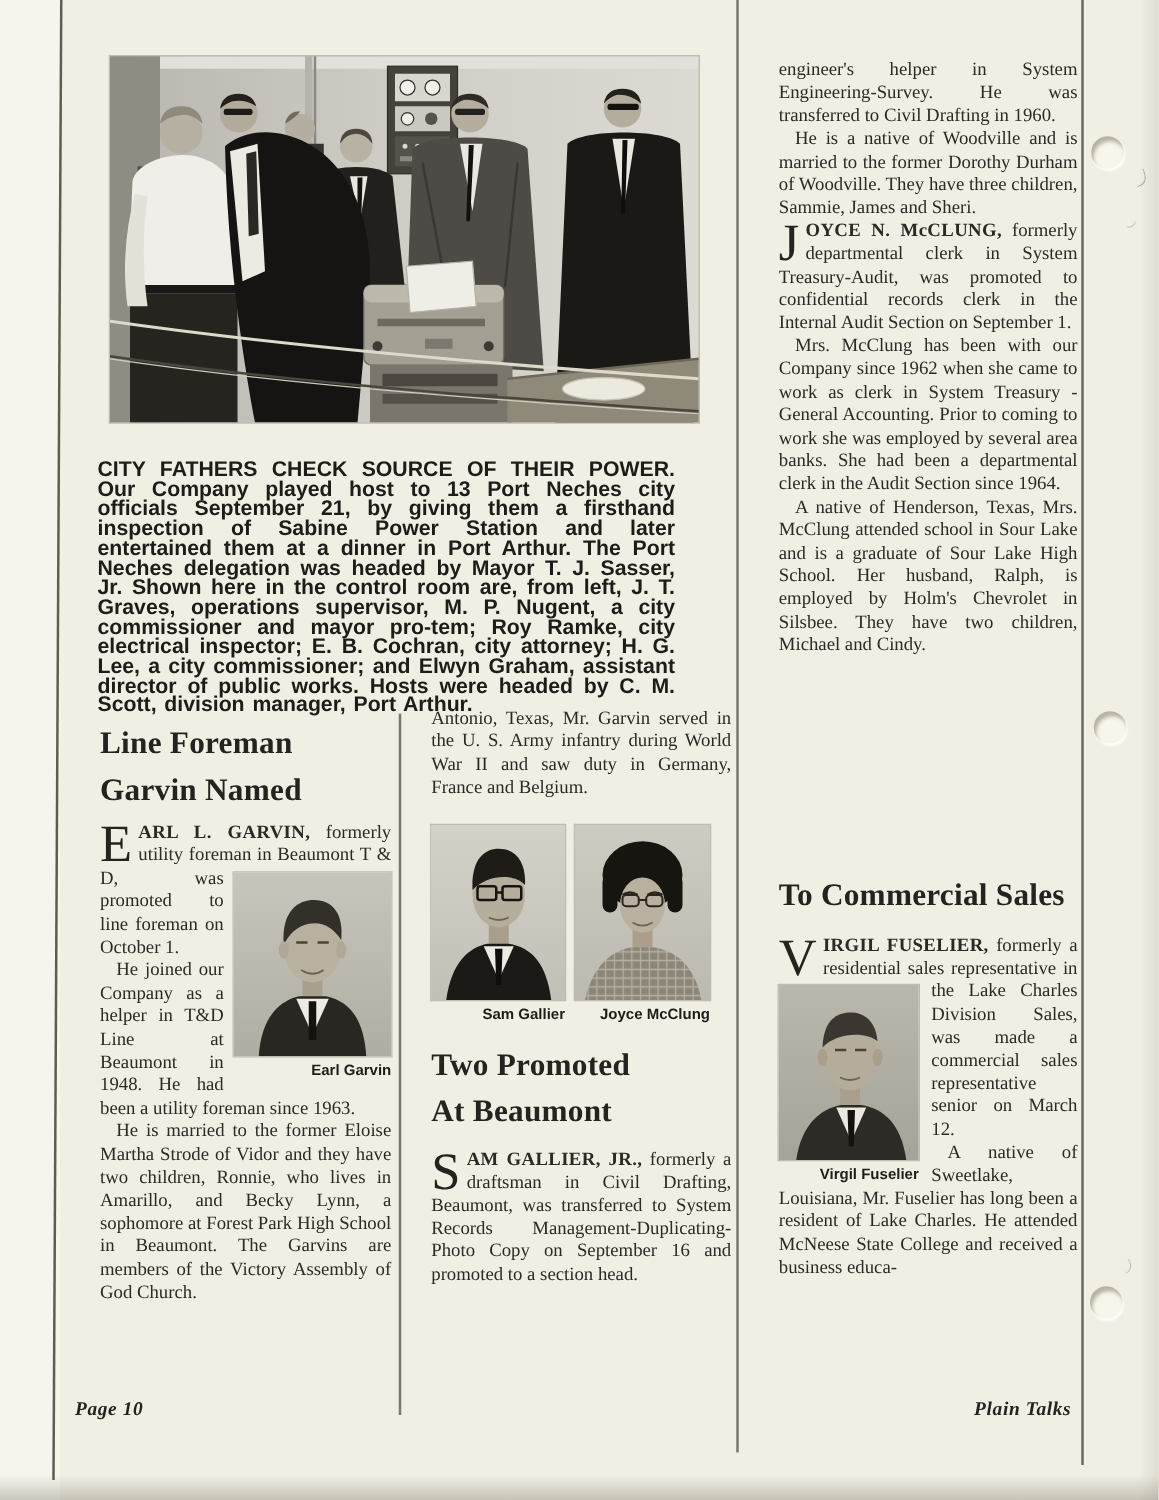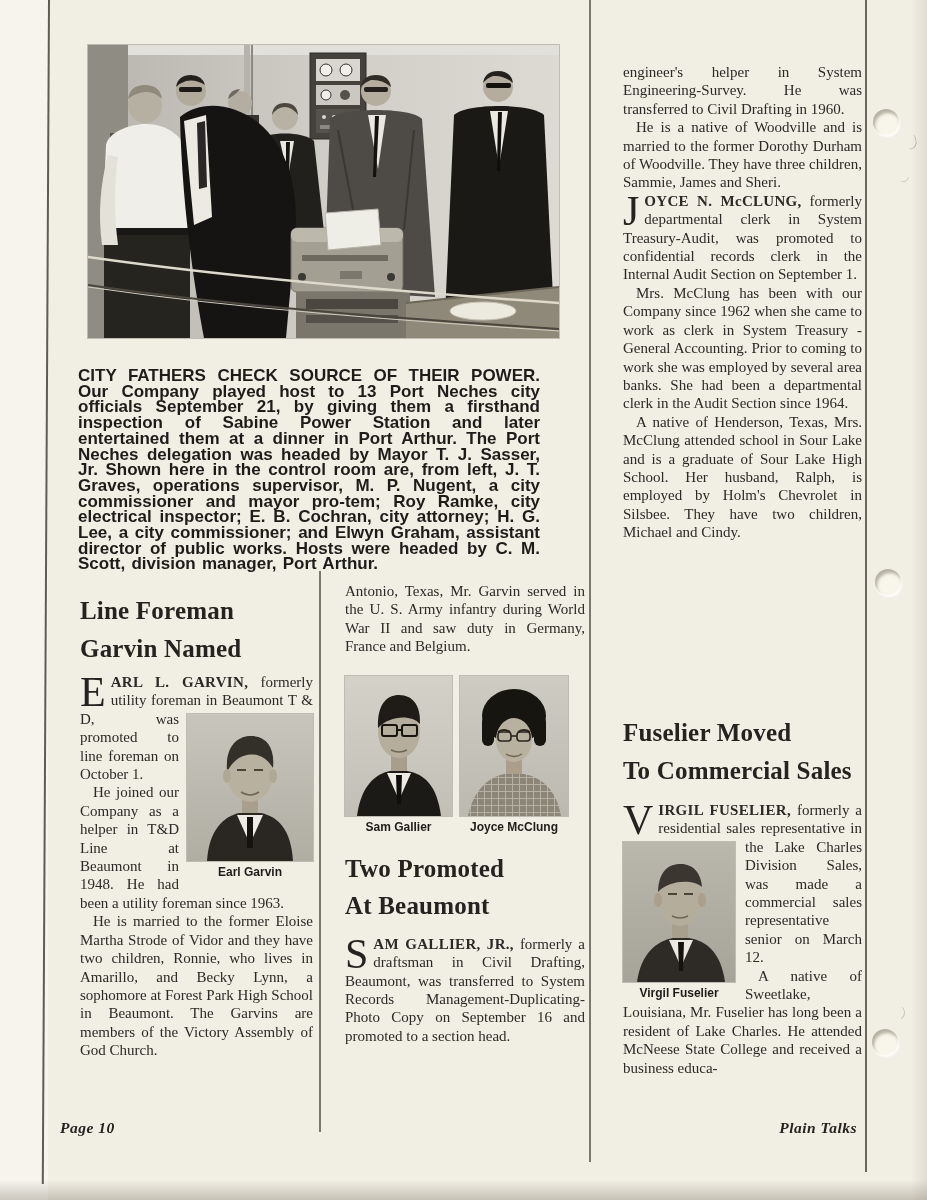--- a/index.html
+++ b/index.html
@@ -32,21 +32,21 @@
 
   .main-photo{position:absolute;left:88px;top:45px;width:471px;height:293px;
     outline:1px solid rgba(40,38,32,.25); background:#cfcdc6;}
   .main-photo svg{display:block;}
 
   .main-caption{position:absolute;left:78px;top:351px;width:462px;
     font-family:"Liberation Sans", sans-serif;font-weight:bold;
     font-size:17px;line-height:15.7px;text-align:justify;color:#1d1c19;
     word-spacing:1.5px;}
 
-  .article{position:absolute;margin-top:16px;}
+  .article{position:absolute;}
   .article h2{margin:0;font-size:25px;font-weight:bold;line-height:1.5;
     font-family:"Liberation Serif", serif;color:#24231f;letter-spacing:.2px;}
   .article h2 span{display:block;}
   .article p{margin:0;font-size:15px;line-height:18.4px;text-align:justify;color:#2b2a26;}
   .article p.indent{text-indent:13px;}
   .lead-name{font-weight:bold;letter-spacing:.3px;}
   .dropcap{float:left;font-size:42px;line-height:34px;padding:2px 5px 0 0;
     font-family:"Liberation Serif", serif;color:#24231f;}
   .a-garvin{left:80px;top:576px;width:233px;}
   .a-garvin h2{margin-bottom:2px;}
@@ -54,21 +54,21 @@
   .a-middle{left:345px;top:566px;width:240px;}
   .a-right-top{left:623px;top:47px;width:239px;}
   .a-fuselier{left:623px;top:698px;width:239px;}
   .a-fuselier h2{margin-bottom:12px;}
   .a-middle h2{margin-top:16px;margin-bottom:10px;}
 
   .photo-float{display:block;}
   .float-right{float:right;margin:4px 0 4px 8px;}
   .float-left{float:left;margin:4px 10px 2px 0;}
   .ph-frame{display:block;outline:1px solid rgba(40,38,32,.25);line-height:0;}
-  .ph-cap{display:block;text-align:center;font-family:"Liberation Sans", sans-serif;
+  .ph-cap{display:block;text-align:right;font-family:"Liberation Sans", sans-serif;
     font-weight:bold;font-size:12px;color:#1d1c19;margin-top:5px;line-height:1.1;}
 
   .photo-row{display:flex;gap:8px;margin-top:20px;align-items:flex-start;}
   .photo-row figure{margin:0;}
 
   .footer{position:absolute;font-weight:bold;font-style:italic;font-size:15.5px;color:#24231f;
     font-family:"Liberation Serif", serif;letter-spacing:.5px;}
   .footer-left{left:60px;top:1119px;}
   .footer-right{right:70px;top:1119px;}
 </style>
@@ -280,21 +280,20 @@
   <section class="article a-right-top">
     <p>engineer's helper in System Engineering-Survey. He was transferred to Civil Drafting in 1960.</p>
     <p class="indent">He is a native of Woodville and is married to the former Dorothy Durham of Woodville. They have three children, Sammie, James and Sheri.</p>
     <p><span class="dropcap">J</span><span class="lead-name">OYCE N. McCLUNG,</span><span> formerly departmental clerk in System Treasury-Audit, was promoted to confidential records clerk in the Internal Audit Section on September 1.</span></p>
     <p class="indent">Mrs. McClung has been with our Company since 1962 when she came to work as clerk in System Treasury - General Accounting.  Prior to coming to work she was employed by several area banks.  She had been a departmental clerk in the Audit Section since 1964.</p>
     <p class="indent">A native of Henderson, Texas, Mrs. McClung attended school in Sour Lake and is a graduate of Sour Lake High School. Her husband, Ralph, is employed by Holm's Chevrolet in Silsbee. They have two children, Michael and Cindy.</p>
   </section>
 
   <section class="article a-fuselier">
     <h2>
-      <span>Fuselier Moved</span>
       <span>To Commercial Sales</span>
     </h2>
     <p><span class="dropcap">V</span><span class="lead-name">IRGIL FUSELIER,</span><span> formerly a residential sales</span><span class="photo-float float-left">
           <span class="ph-frame"><svg width="112" height="140" viewBox="0 0 112 140">
               <defs>
                 <linearGradient id="bgV" x1="0" y1="0" x2="0" y2="1">
                   <stop offset="0" stop-color="#bab7ad"></stop>
                   <stop offset="1" stop-color="#a6a399"></stop>
                 </linearGradient>
               </defs>

